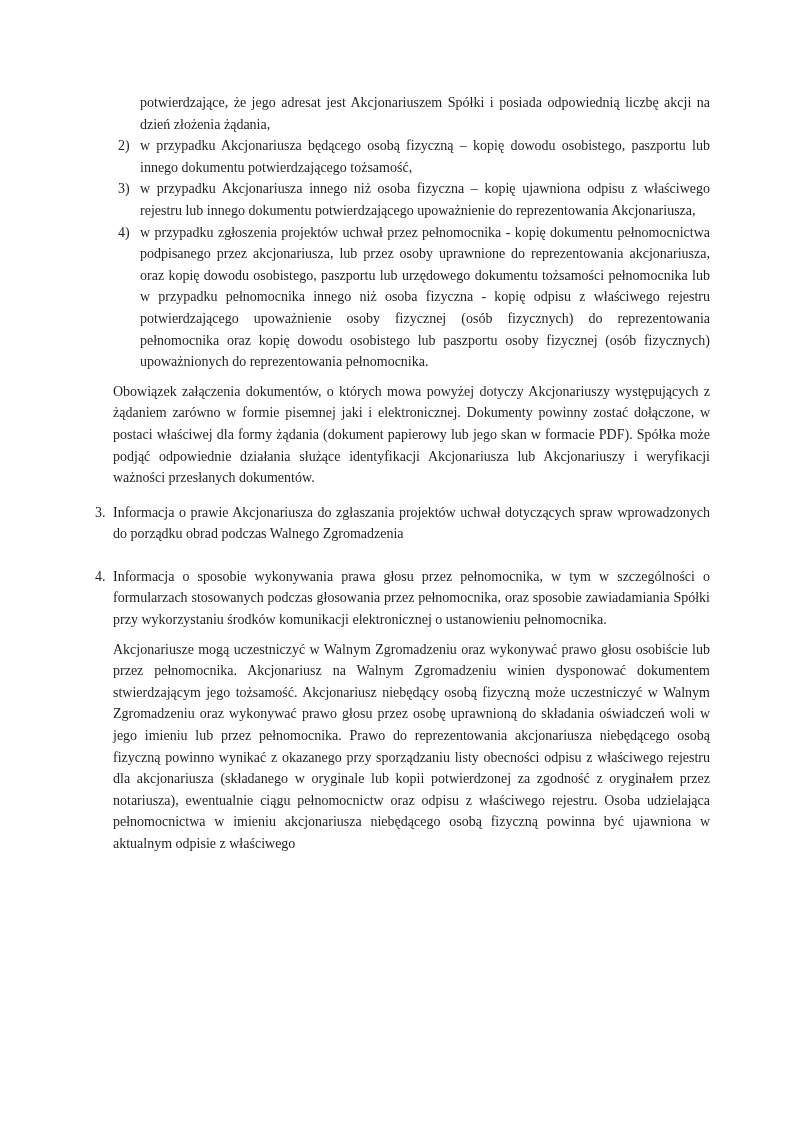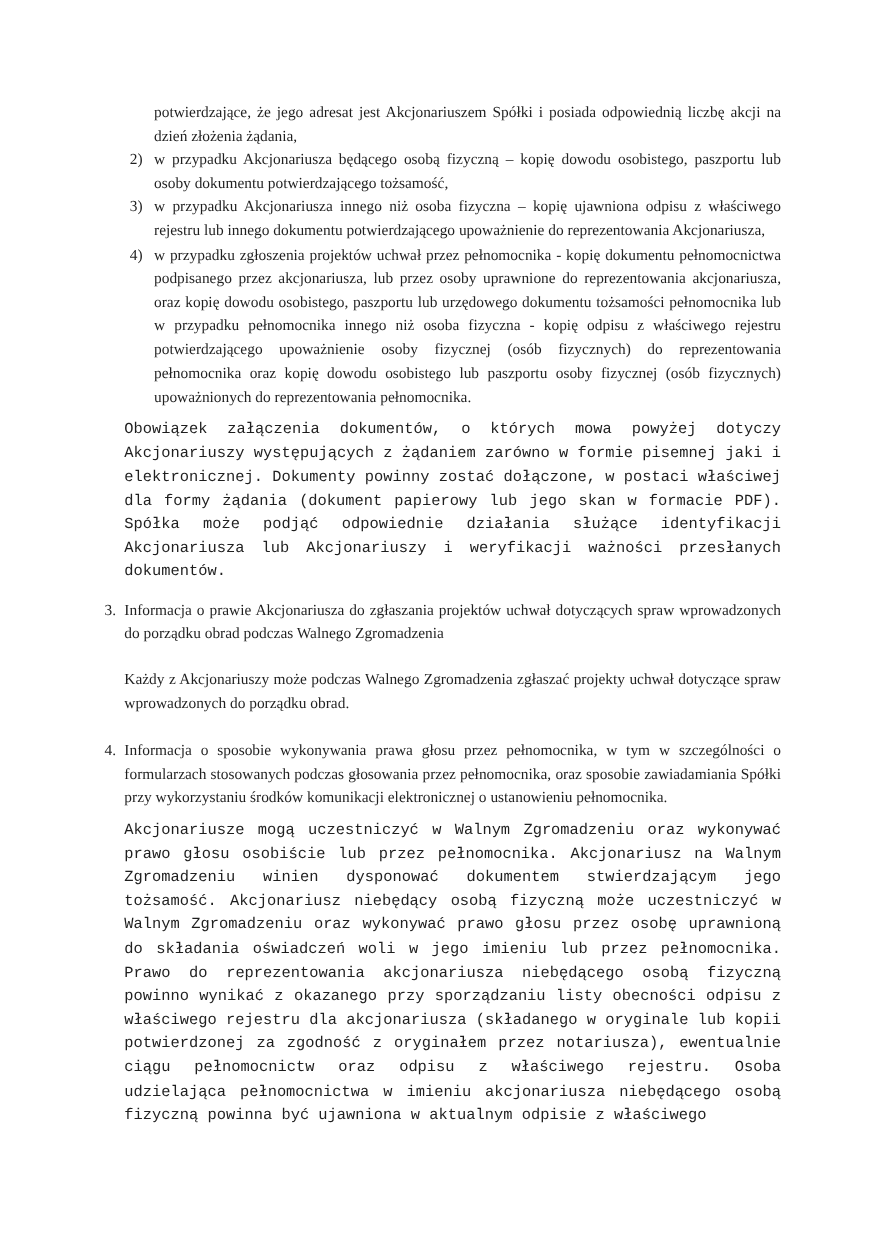--- a/index.html
+++ b/index.html
@@ -24,55 +24,54 @@
   
   .sub-item { display: flex; margin-left: 23px; }
   .sub-item .marker { flex: 0 0 22px; }
   .sub-item .txt { flex: 1; text-align: justify; }
   
   .section-head { display: flex; }
   .section-head .marker { flex: 0 0 18px; }
   .section-head .txt { flex: 1; text-align: justify; }
   
   .indent { margin-left: 18px; }
-  .mt8  { margin-top: 8px; font-family: Liberation Mono, monospace; }
+  .mt8  { margin-top: 8px; }
   .mt13 { margin-top: 13px; }
   .mt20 { margin-top: 20px; }
   .mt21 { margin-top: 21px; }
 </style>
 </head>
 <body>
 
 <div class="page">
 
   <div class="cont jtext">potwierdzające, że jego adresat jest Akcjonariuszem Spółki i posiada odpowiednią liczbę akcji na dzień złożenia żądania,</div>
 
   <div class="sub-item">
     <span class="marker">2)</span>
-    <div class="txt">w przypadku Akcjonariusza będącego osobą fizyczną – kopię dowodu osobistego, paszportu lub osoby dokumentu potwierdzającego tożsamość,</div>
+    <div class="txt">w przypadku Akcjonariusza będącego osobą fizyczną – kopię dowodu osobistego, paszportu lub innego dokumentu potwierdzającego tożsamość,</div>
   </div>
 
   <div class="sub-item">
     <span class="marker">3)</span>
     <div class="txt">w przypadku Akcjonariusza innego niż osoba fizyczna – kopię ujawniona odpisu z właściwego rejestru lub innego dokumentu potwierdzającego upoważnienie do reprezentowania Akcjonariusza,</div>
   </div>
 
   <div class="sub-item">
     <span class="marker">4)</span>
     <div class="txt">w przypadku zgłoszenia projektów uchwał przez pełnomocnika - kopię dokumentu pełnomocnictwa podpisanego przez akcjonariusza, lub przez osoby uprawnione do reprezentowania akcjonariusza, oraz kopię dowodu osobistego, paszportu lub urzędowego dokumentu tożsamości pełnomocnika lub w przypadku pełnomocnika innego niż osoba fizyczna - kopię odpisu z właściwego rejestru potwierdzającego upoważnienie osoby fizycznej (osób fizycznych) do reprezentowania pełnomocnika oraz kopię dowodu osobistego lub paszportu osoby fizycznej (osób fizycznych) upoważnionych do reprezentowania pełnomocnika.</div>
   </div>
 
   <div class="indent jtext mt8">Obowiązek załączenia dokumentów, o których mowa powyżej dotyczy Akcjonariuszy występujących z żądaniem zarówno w formie pisemnej jaki i elektronicznej. Dokumenty powinny zostać dołączone, w postaci właściwej dla formy żądania (dokument papierowy lub jego skan w formacie PDF). Spółka może podjąć odpowiednie działania służące identyfikacji Akcjonariusza lub Akcjonariuszy i weryfikacji ważności przesłanych dokumentów.</div>
 
   <div class="section-head mt13">
     <span class="marker">3.</span>
     <div class="txt">Informacja o prawie Akcjonariusza do zgłaszania projektów uchwał dotyczących spraw wprowadzonych do porządku obrad podczas Walnego Zgromadzenia</div>
   </div>
 
-  <div class="indent jtext mt20">Każdy z Akcjonariuszy może podczas Walnego Zgromadzenia zgłaszać projekty uchwał dotyczące spraw wprowadzonych do porządku obrad.</div>
 
   <div class="section-head mt21">
     <span class="marker">4.</span>
     <div class="txt">Informacja o sposobie wykonywania prawa głosu przez pełnomocnika, w tym w szczególności o formularzach stosowanych podczas głosowania przez pełnomocnika, oraz sposobie zawiadamiania Spółki przy wykorzystaniu środków komunikacji elektronicznej o ustanowieniu pełnomocnika.</div>
   </div>
 
   <div class="indent jtext mt8">Akcjonariusze mogą uczestniczyć w Walnym Zgromadzeniu oraz wykonywać prawo głosu osobiście lub przez pełnomocnika. Akcjonariusz na Walnym Zgromadzeniu winien dysponować dokumentem stwierdzającym jego tożsamość. Akcjonariusz niebędący osobą fizyczną może uczestniczyć w Walnym Zgromadzeniu oraz wykonywać prawo głosu przez osobę uprawnioną do składania oświadczeń woli w jego imieniu lub przez pełnomocnika. Prawo do reprezentowania akcjonariusza niebędącego osobą fizyczną powinno wynikać z okazanego przy sporządzaniu listy obecności odpisu z właściwego rejestru dla akcjonariusza (składanego w oryginale lub kopii potwierdzonej za zgodność z oryginałem przez notariusza), ewentualnie ciągu pełnomocnictw oraz odpisu z właściwego rejestru. Osoba udzielająca pełnomocnictwa w imieniu akcjonariusza niebędącego osobą fizyczną powinna być ujawniona w aktualnym odpisie z właściwego</div>
 
 </div>
 

